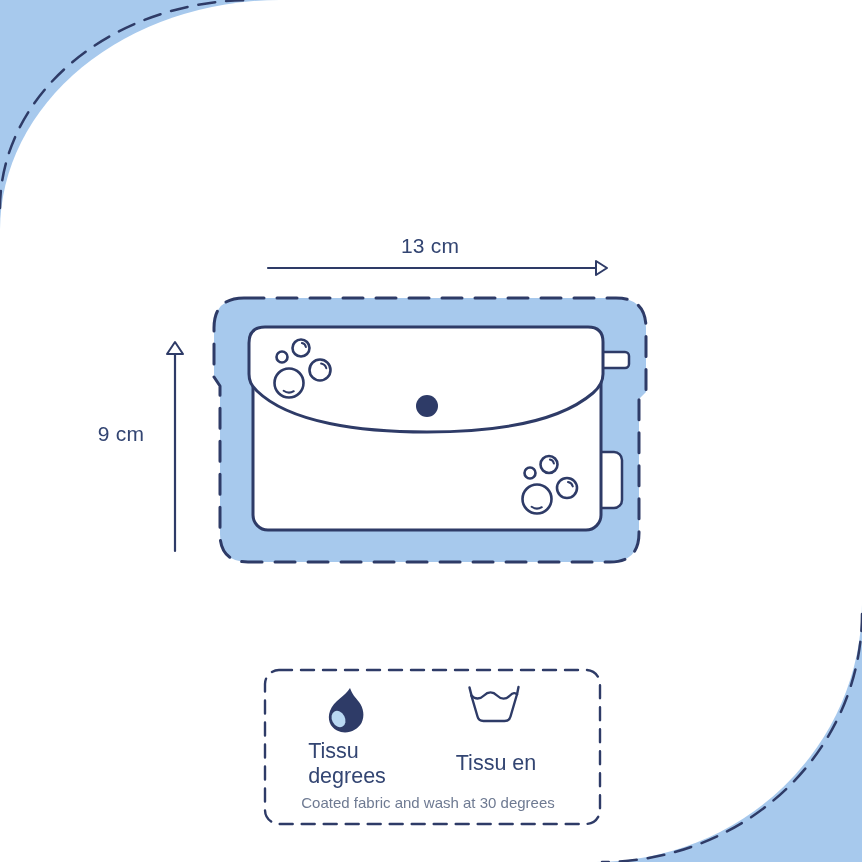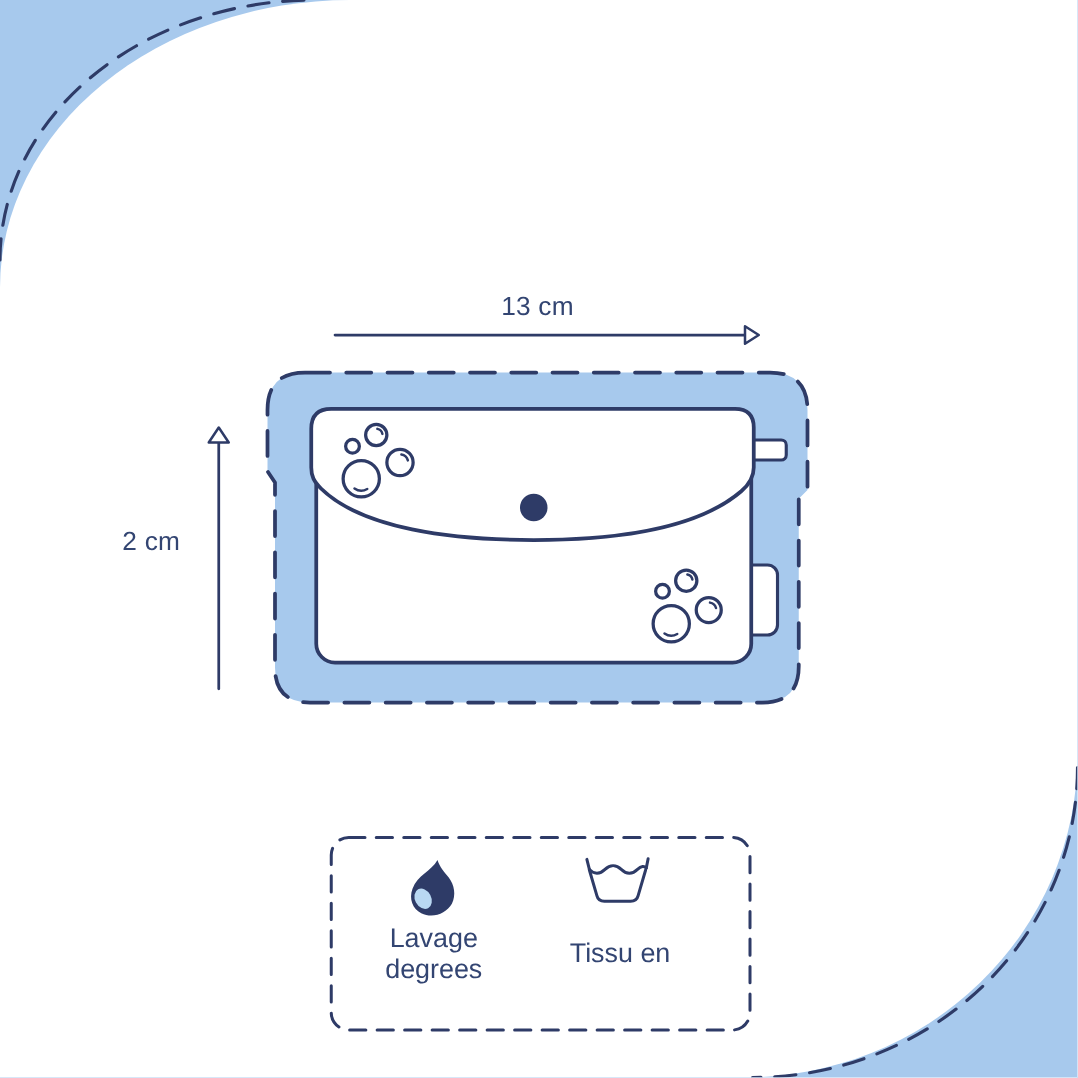--- a/index.html
+++ b/index.html
@@ -20,21 +20,21 @@
   
   .s-navy{stroke:var(--navy);stroke-linecap:round;stroke-linejoin:round;}
   .f-none{fill:none;}
   .f-white{fill:var(--white);}
   .f-blue{fill:var(--background-blue);}
   .f-navy{fill:var(--navy);}
   .f-hl{fill:var(--drop-highlight);}
   
   .label{
     position:absolute;transform:translate(-50%,-50%);
-    color:var(--text-navy);white-space:nowrap;text-align:center;
+    color:var(--text-navy);white-space:nowrap;
   }
   .dim{font-size:21px;letter-spacing:.2px;}
   .fr{font-size:21.5px;line-height:24.5px;}
   .en{font-size:15px;color:var(--text-muted);}
   .width-label{left:430px;top:246px;}
   .height-label{left:121px;top:434px;}
   .fabric-label{left:347px;top:763px;}
   .wash-label{left:496px;top:763px;}
   .translation-label{left:428px;top:802px;}
 </style>
@@ -111,24 +111,25 @@
                  C513,692.5 515.5,692.5 517,694.5"></path>
         <path d="M517,694.5 L518.5,687"></path>
         <path d="M471.5,696 L477.5,716.5 Q478.6,721 483.5,721 L504.5,721
                  Q509.4,721 510.5,716.5 L516.5,696"></path>
       </g>
     </g>
   </svg>
 
   <div class="label dim width-label">13 cm</div>
 
-  <div class="label dim height-label">2 cm</div>
+  <div class="label dim height-label">9 cm</div>
 
   <div class="label fr fabric-label">
-    <div>Lavage</div>
+    <div>Tissu</div>
     <div>degrees</div>
   </div>
 
   <div class="label fr wash-label">
     <div>Tissu en</div>
   </div>
 
+  <div class="label en translation-label">Coated fabric and wash at 30 degrees</div>
 </div>
 
 </body></html>

